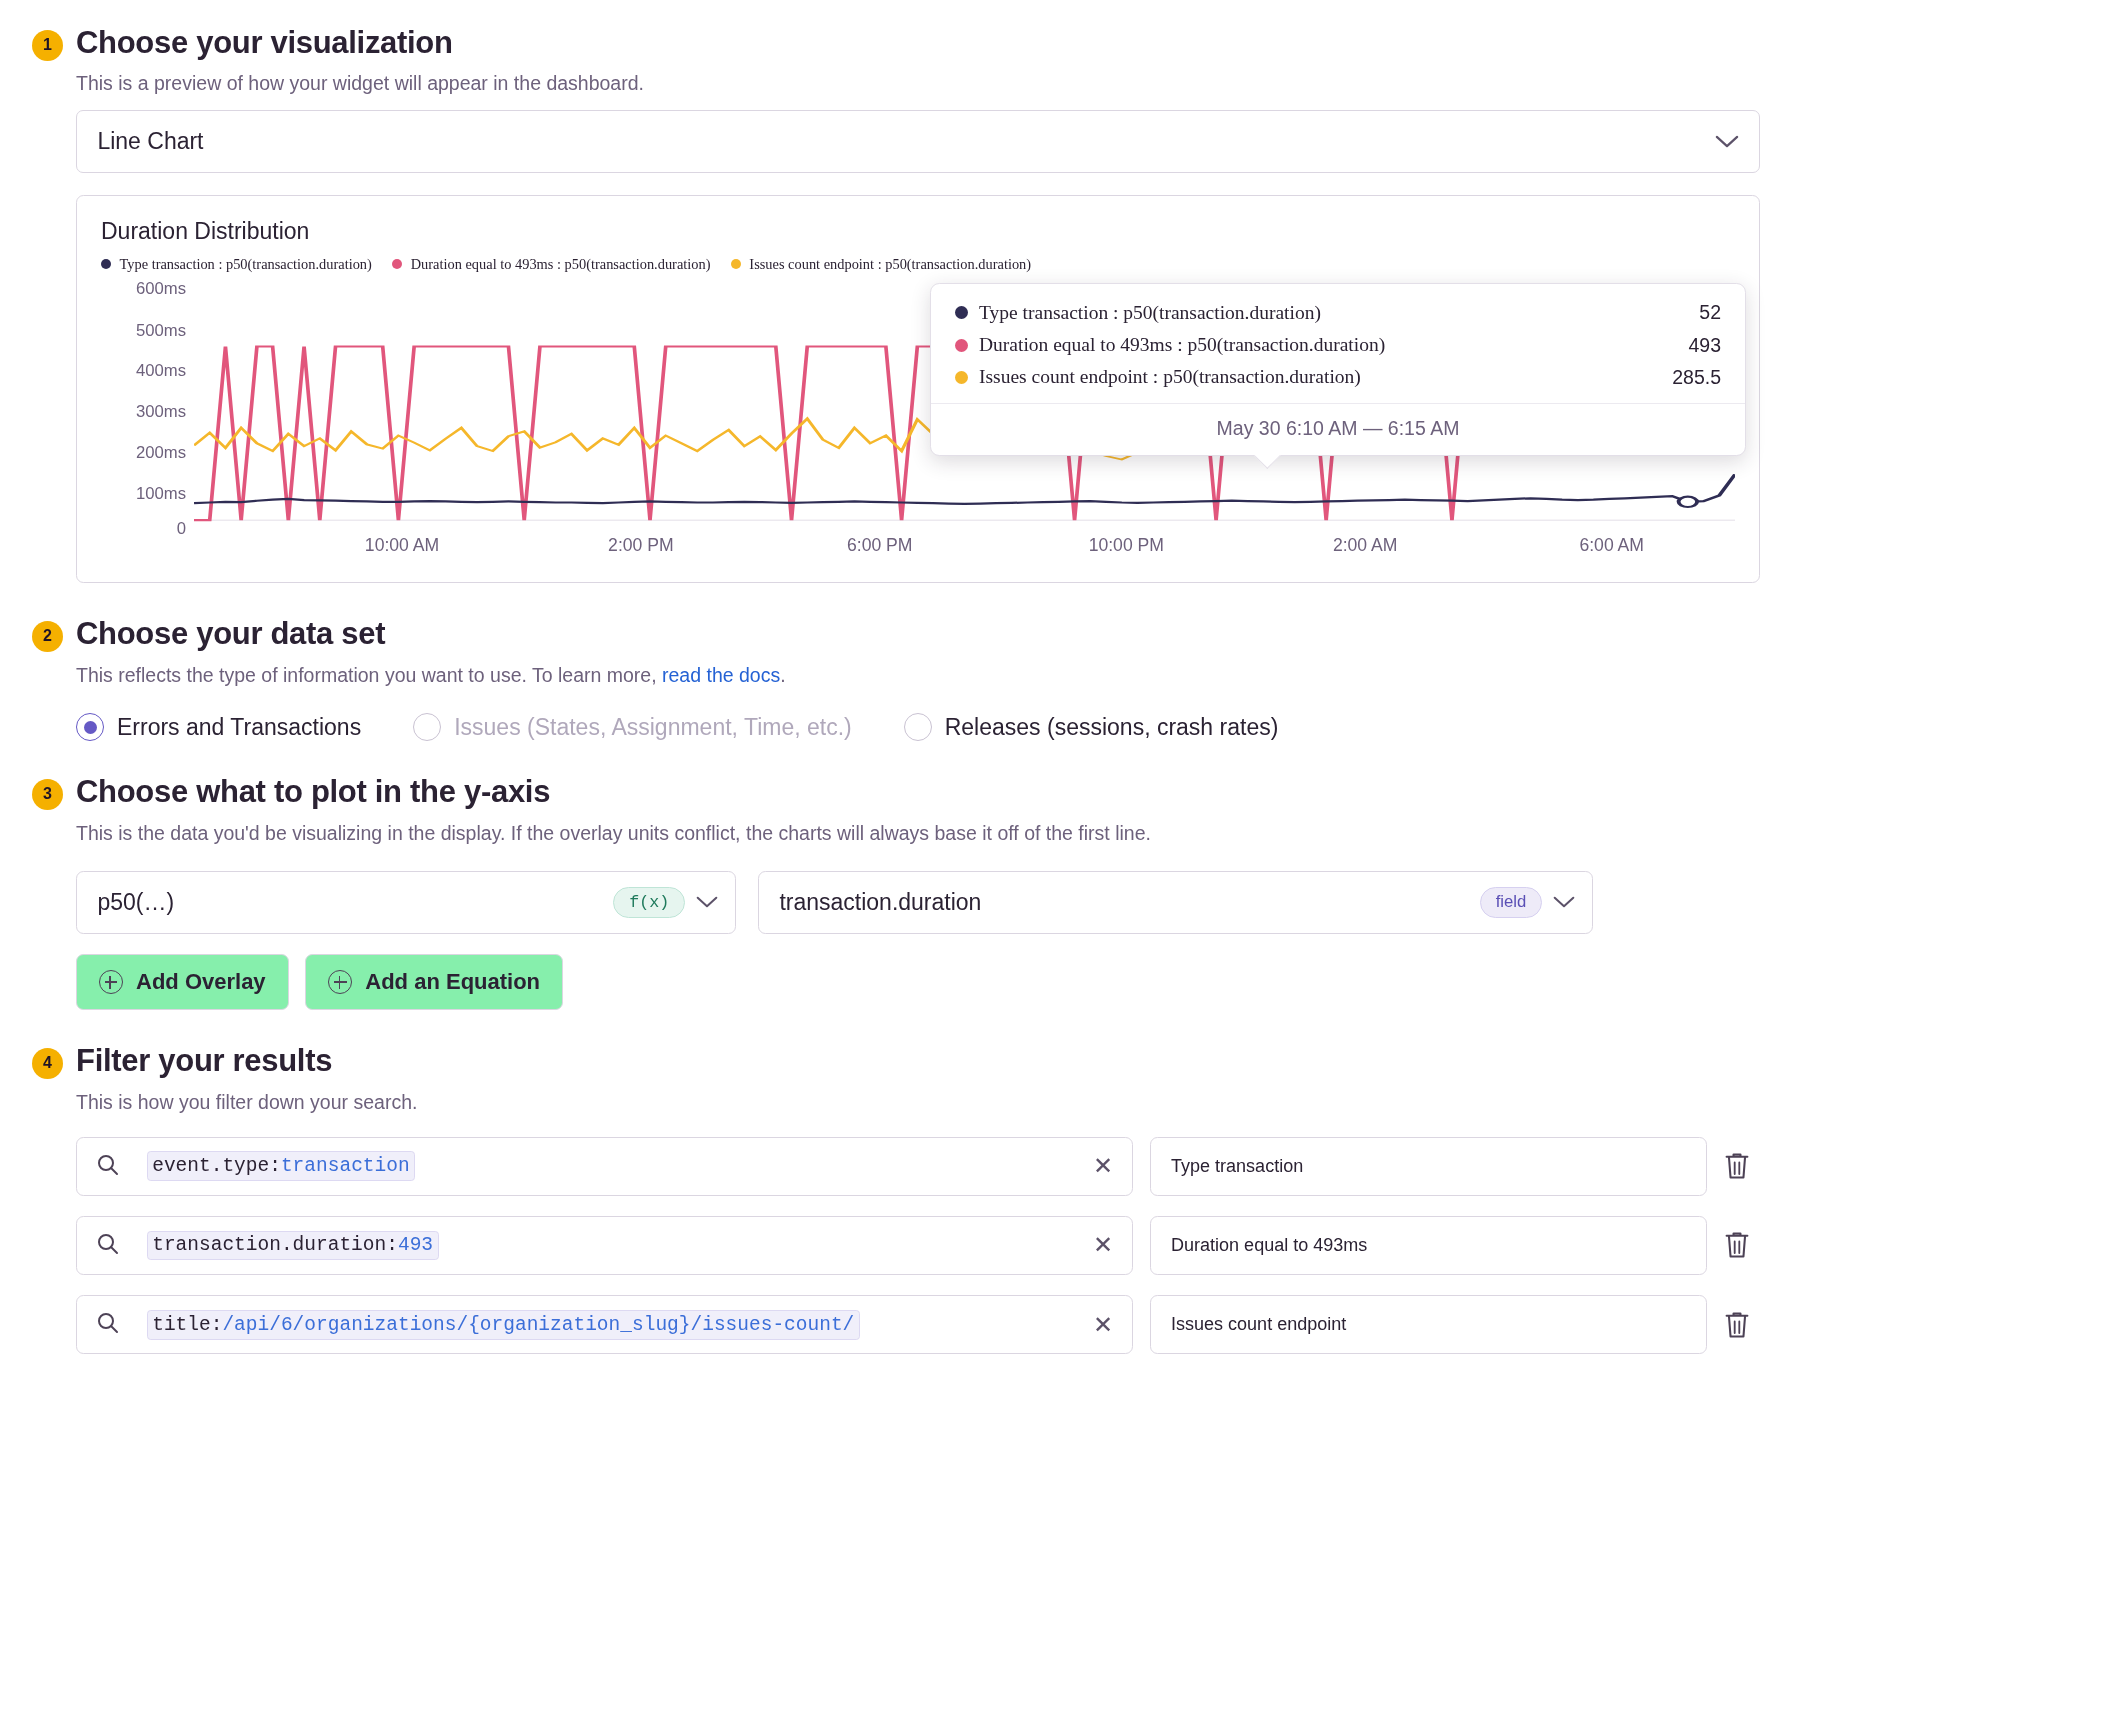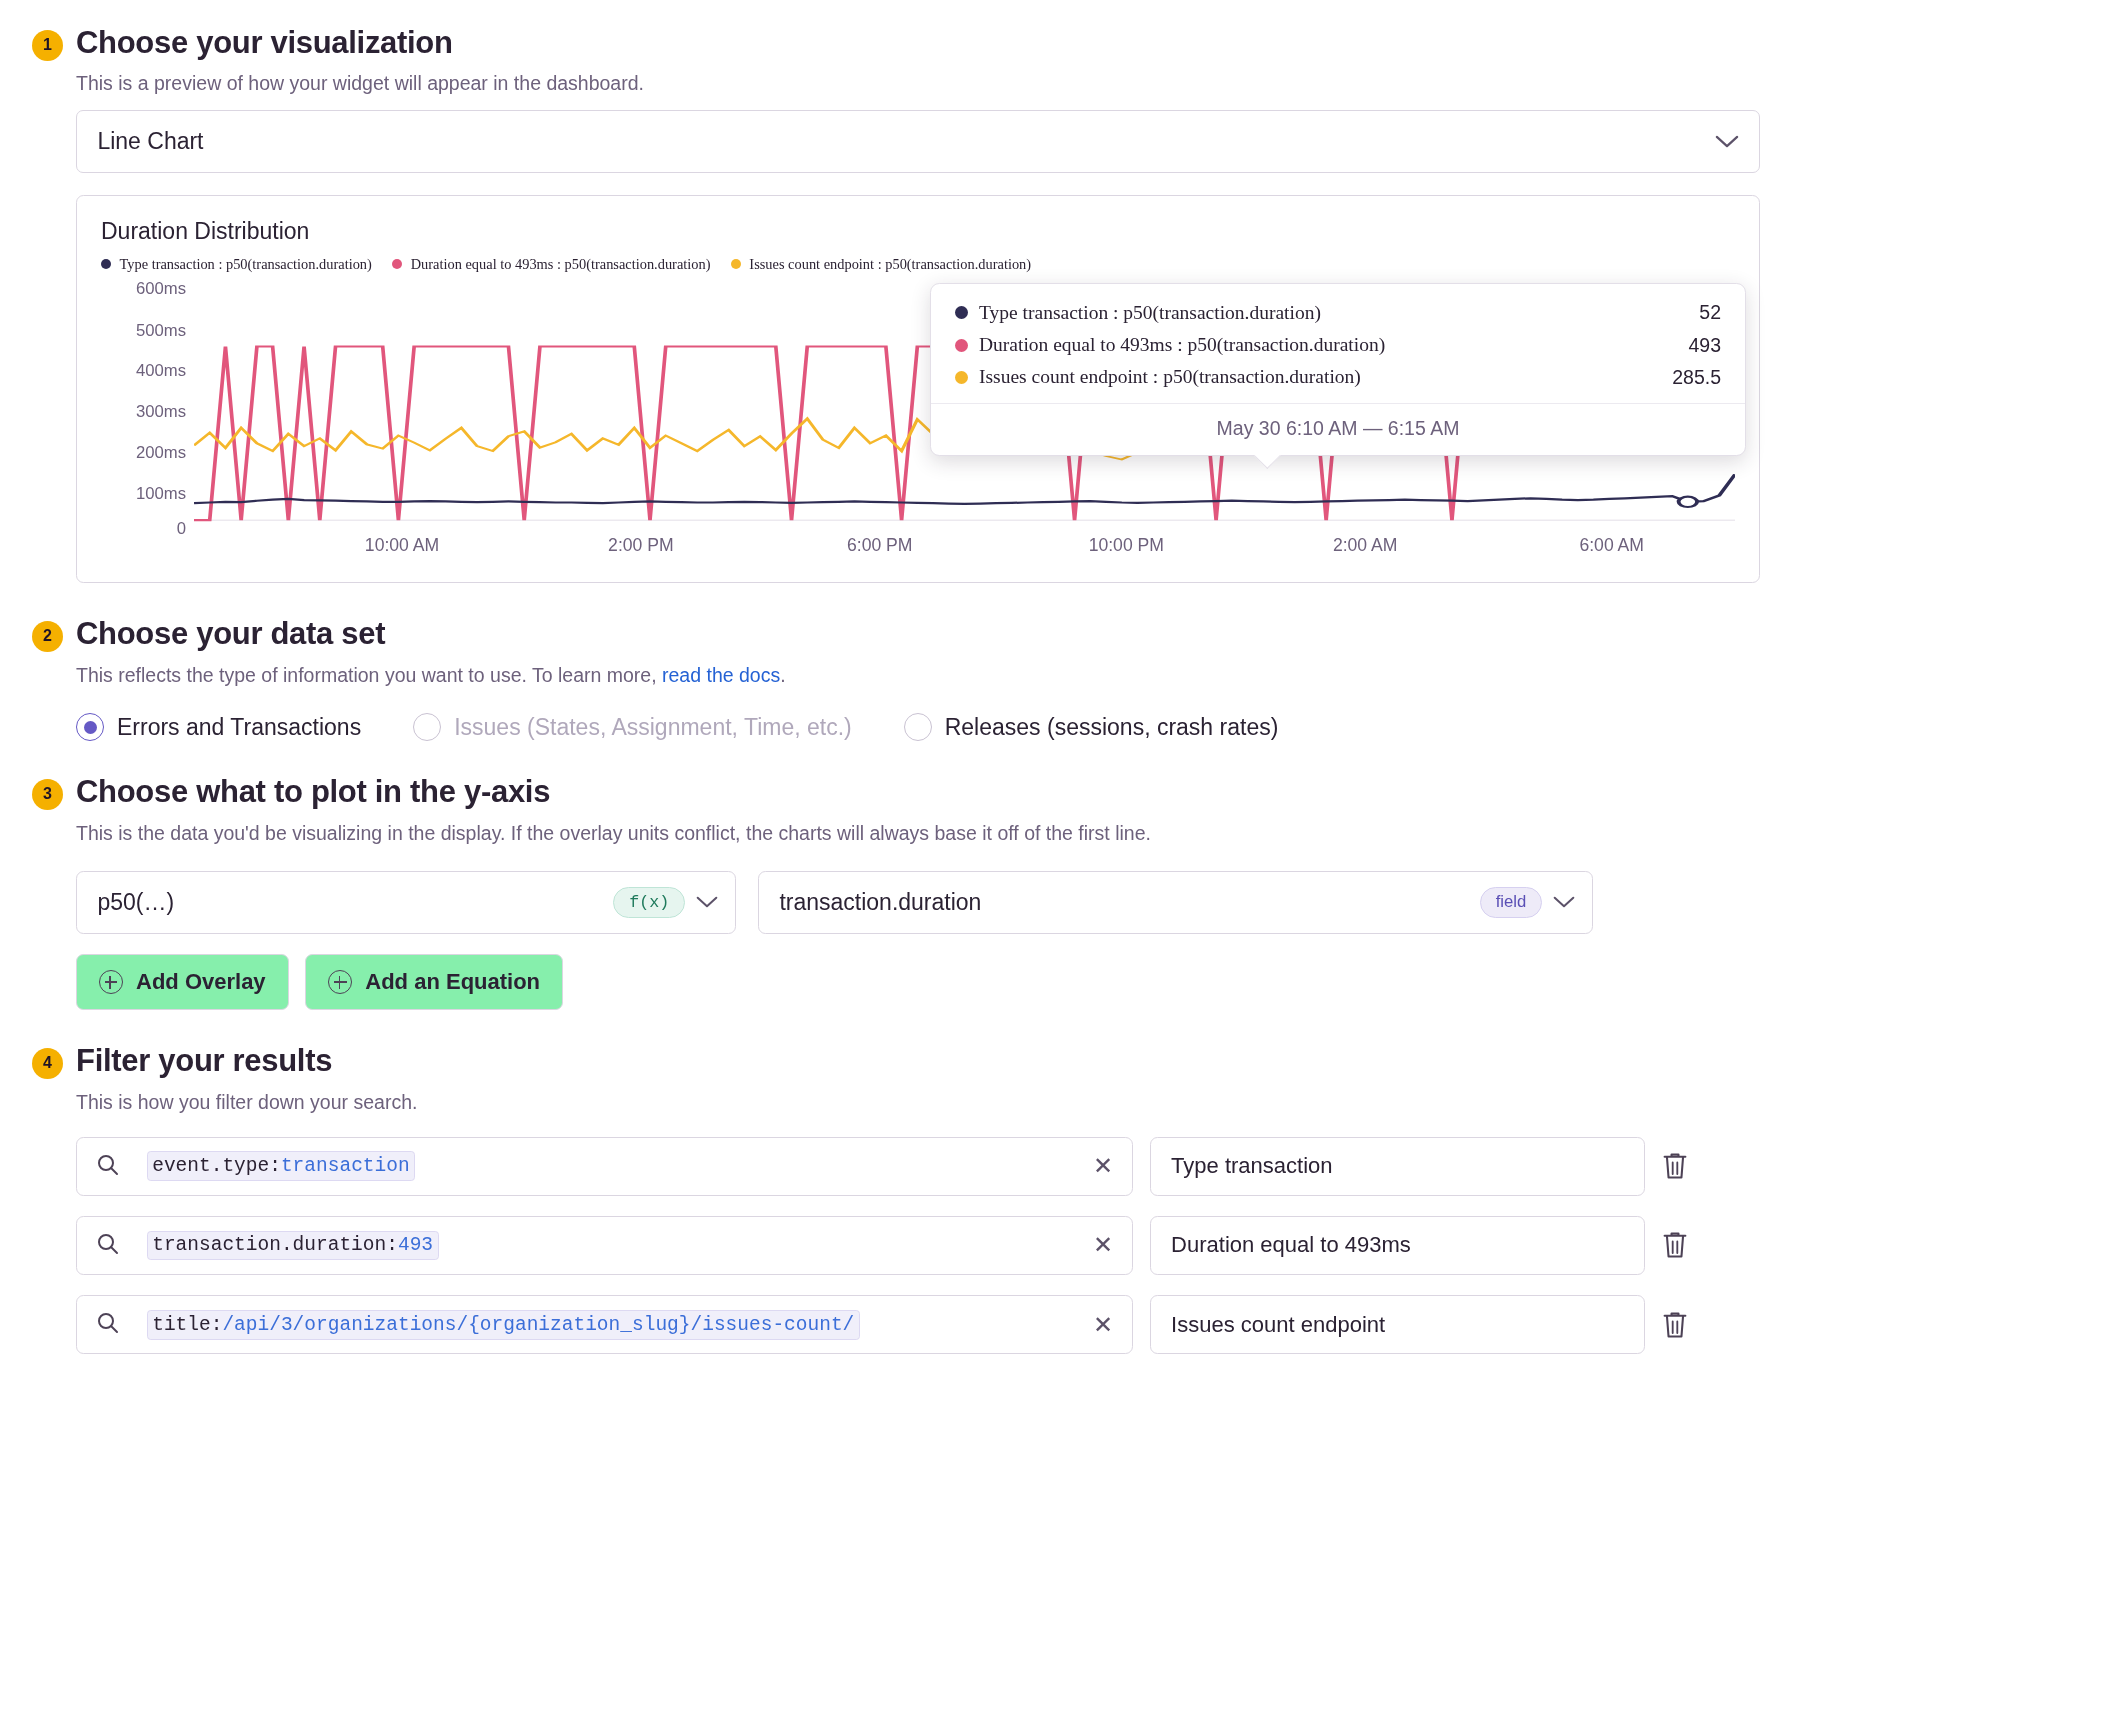--- a/index.html
+++ b/index.html
@@ -168,23 +168,23 @@
     font-size: 19.5px; color: #2b2233;
   }
   .query .chip {
     background: #f0effa; border: 0.9px solid #ddd9f2; border-radius: 3.7px;
     padding: 2.8px 4.6px; display: inline-block;
   }
   .query .k { color: #2b2233; }
   .query .v { color: #3b6ed8; }
   .clear-x { flex: 0 0 20.4px; color: #5c5269; font-size: 24px; line-height: 1; }
   .label-box {
-    width: 495px; height: 59px; border: 0.9px solid #dbd6e1; border-radius: 7.4px;
+    width: 557px; height: 59px; border: 0.9px solid #dbd6e1; border-radius: 7.4px;
     background: #fff; display: flex; align-items: center; padding: 0 20.4px;
-    font-size: 22px; color: #2b2233;
+    font-size: 18px; color: #2b2233;
   }
   .trash { width: 32px; color: #4d4256; }
   .trash svg { display: block; }
 </style>
 </head>
 <body>
 
 <div class="section">
   <div class="step">
     <div class="step-badge">1</div>
@@ -399,21 +399,21 @@
   </div>
 
   <div class="filter-row">
     <div class="search-box">
       <span class="search-icon">
         <svg width="24" height="24" viewBox="0 0 24 24">
             <circle cx="10" cy="10" r="7" fill="none" stroke="#4d4256" stroke-width="2"></circle>
             <line x1="15" y1="15" x2="21" y2="21" stroke="#4d4256" stroke-width="2" stroke-linecap="round"></line>
           </svg>
       </span>
-      <span class="query"><span class="chip"><span class="k">title:</span><span class="v">/api/3/organizations/{organization_slug}/issues-count/</span></span></span>
+      <span class="query"><span class="chip"><span class="k">title:</span><span class="v">/api/6/organizations/{organization_slug}/issues-count/</span></span></span>
       <span class="clear-x">✕</span>
     </div>
     <div class="label-box">
       <span>Issues count endpoint</span>
     </div>
     <div class="trash">
       <svg width="28" height="30" viewBox="0 0 24 26">
           <path d="M3 5h18M9 5V3h6v2M5 5l1.4 18h11.2L19 5" fill="none" stroke="#4d4256" stroke-width="1.8" stroke-linecap="round" stroke-linejoin="round"></path>
           <path d="M10 10v10M14 10v10" stroke="#4d4256" stroke-width="1.6" stroke-linecap="round"></path>
         </svg>

